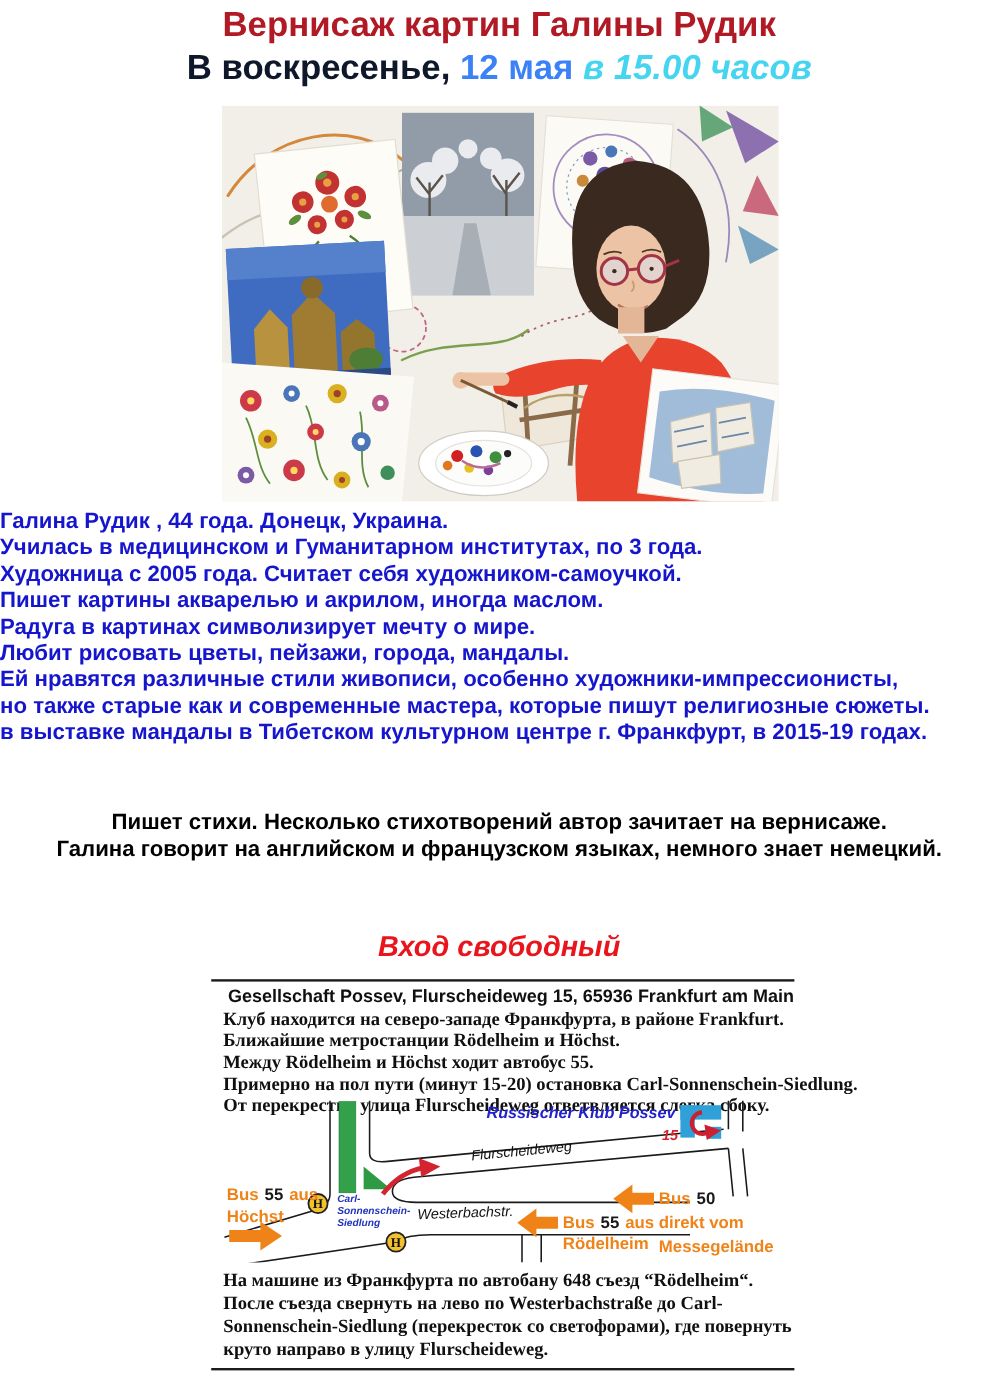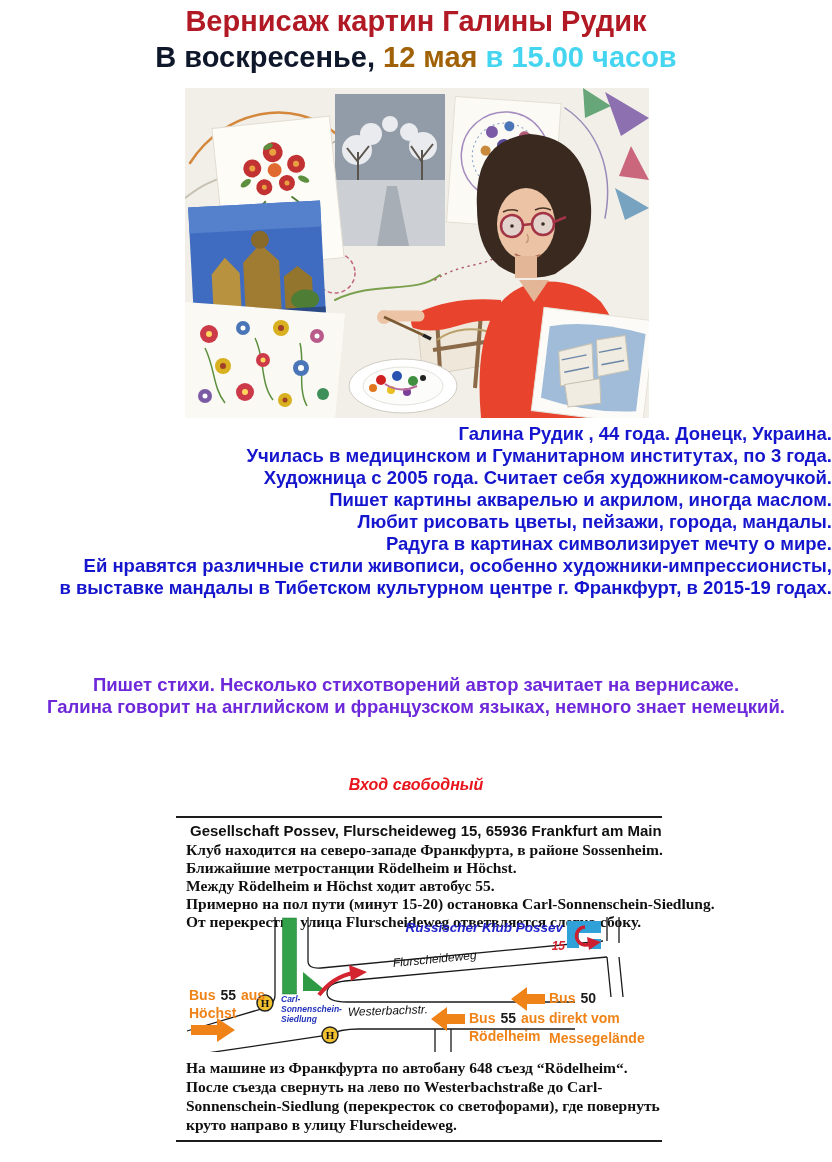--- a/index.html
+++ b/index.html
@@ -9,38 +9,38 @@
   }
   .title {
     position:absolute; top:5px; left:0; width:100%; text-align:center;
     font-size:29px; font-weight:bold; color:#b11a24; letter-spacing:0;
   }
   .subtitle {
     position:absolute; top:41px; left:0; width:100%; text-align:center;
     font-size:29px; font-weight:bold;
   }
   .sub-orange { color:#0f172a; }
-  .sub-green  { color:#a16207; }
-  .sub-cyan   { color:#45d5f0; }
+  .sub-green  { color:#3b82f6; }
+  .sub-cyan   { color:#45d5f0;font-style:italic; }
   .photo {
     position:absolute; left:185px; top:88px; width:464px; height:330px;
   }
   .photo svg { display:block; }
   .bio {
-    position:absolute; top:423px; left:0; width:100%; text-align:right;
+    position:absolute; top:423px; left:0; width:100%; text-align:left;
     color:#1515ce; font-weight:bold; font-size:18.5px; line-height:22px;
   }
   .bio div { white-space:nowrap; }
   .extra {
     position:absolute; top:674px; left:0; width:100%; text-align:center;
-    color:#6d28d9; font-weight:bold; font-size:18.5px; line-height:22px;
+    color:#000000; font-weight:bold; font-size:18.5px; line-height:22px;
   }
   .entry {
     position:absolute; top:776px; left:0; width:100%; text-align:center;
-    color:#e8151c; font-weight:bold; font-style:italic; font-size:16px;
+    color:#e8151c; font-weight:bold; font-style:italic; font-size:24px;
   }
   .rule {
     position:absolute; left:176px; width:486px; height:0;
     border-top:2px solid #1c1c1c;
   }
   .rule-top { top:816px; }
   .rule-bottom { top:1140px; }
   .address {
     position:absolute; left:190px; top:822px; width:470px;
     font-family:"Liberation Sans", sans-serif; font-weight:bold;
@@ -267,39 +267,40 @@
         </g>
       </g>
     </svg>
   </div>
 
   <div class="bio">
     <div>Галина Рудик , 44 года. Донецк, Украина.</div>
     <div>Училась в медицинском и Гуманитарном институтах, по 3 года.</div>
     <div>Художница с 2005 года. Считает себя художником-самоучкой.</div>
     <div>Пишет картины акварелью и акрилом, иногда маслом.</div>
+    <div>Радуга в картинах символизирует мечту о мире.</div>
     <div>Любит рисовать цветы, пейзажи, города, мандалы.</div>
-    <div>Радуга в картинах символизирует мечту о мире.</div>
     <div>Ей нравятся различные стили живописи, особенно художники-импрессионисты,</div>
+    <div>но также старые как и современные мастера, которые пишут религиозные сюжеты.</div>
     <div>в выставке мандалы в Тибетском культурном центре г. Франкфурт, в 2015-19 годах.</div>
   </div>
 
   <div class="extra">
     <div>Пишет стихи. Несколько стихотворений автор зачитает на вернисаже.</div>
     <div>Галина говорит на английском и французском языках, немного знает немецкий.</div>
   </div>
 
   <div class="entry">Вход свободный</div>
 
   <div class="rule rule-top"></div>
 
   <div class="address">Gesellschaft Possev, Flurscheideweg 15, 65936 Frankfurt am Main</div>
 
   <div class="dirlines">
-    <div>Клуб находится на северо-западе Франкфурта, в районе Sossenheim.</div>
+    <div>Клуб находится на северо-западе Франкфурта, в районе Frankfurt.</div>
     <div>Ближайшие метростанции Rödelheim и Höchst.</div>
     <div>Между Rödelheim и Höchst ходит автобус 55.</div>
     <div>Примерно на пол пути (минут 15-20) остановка Carl-Sonnenschein-Siedlung.</div>
     <div>От перекрестка улица Flurscheideweg ответвляется слегка сбоку.</div>
   </div>
 
   <svg class="map" viewBox="0 0 482 135">
 
     <g stroke="#1a1a1a" stroke-width="1.3" fill="none">
       <path d="M92,0 L92,78 Q92,88 78,92 L4,114"></path>

